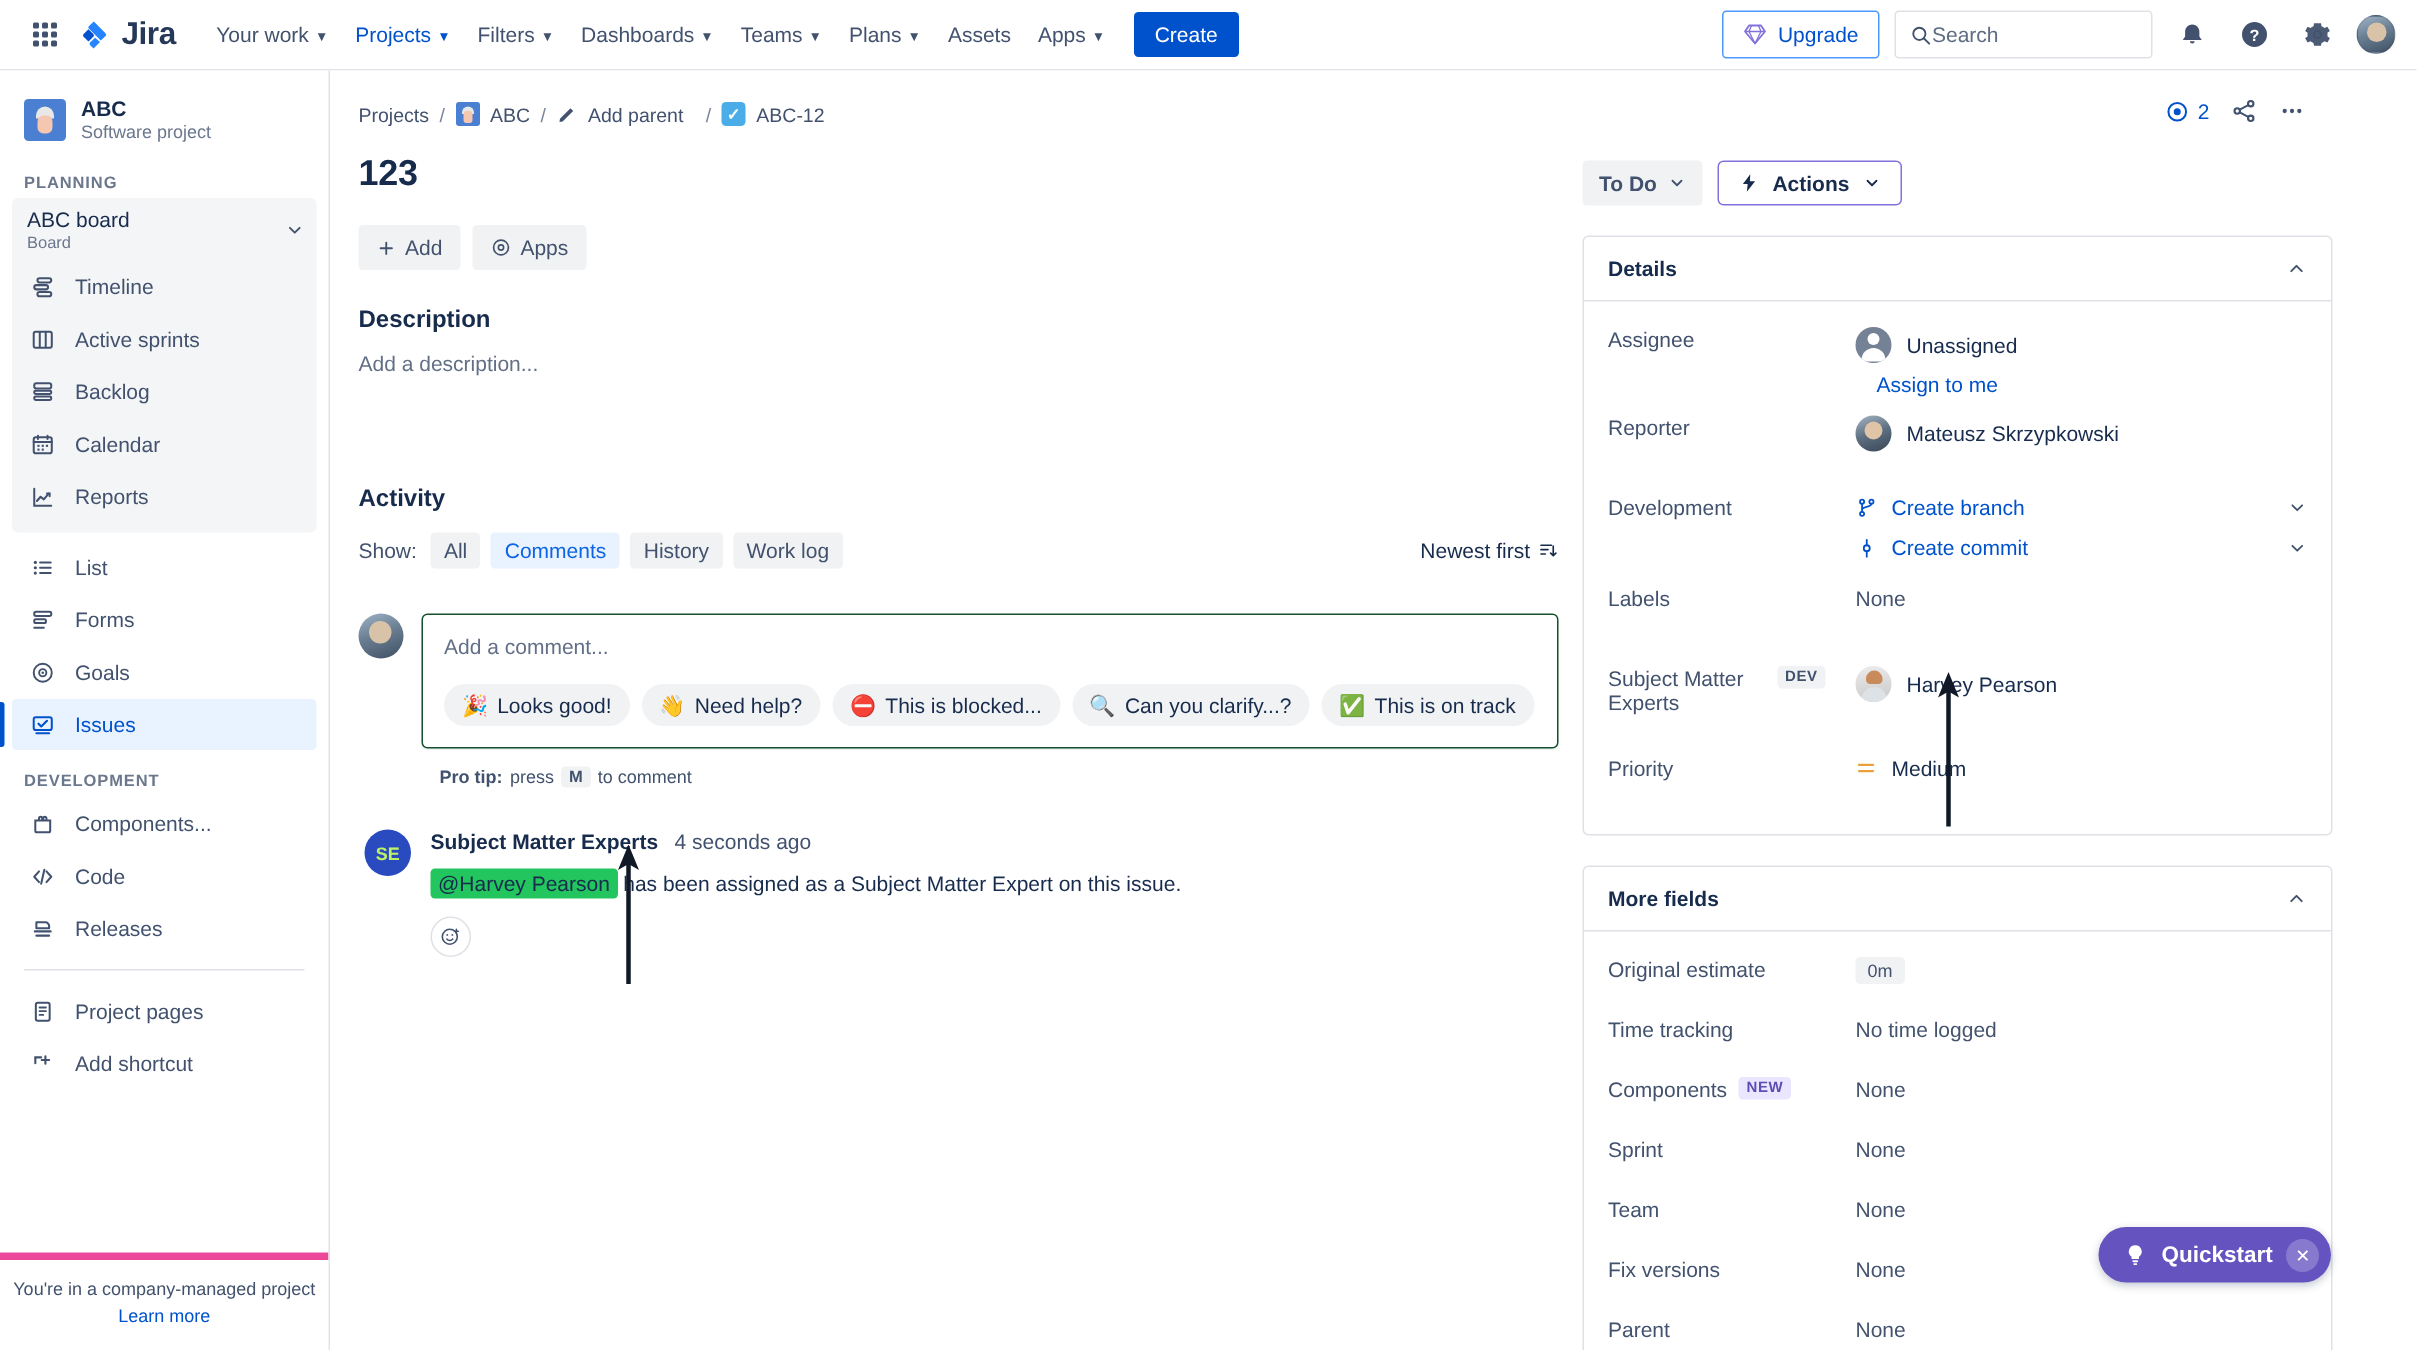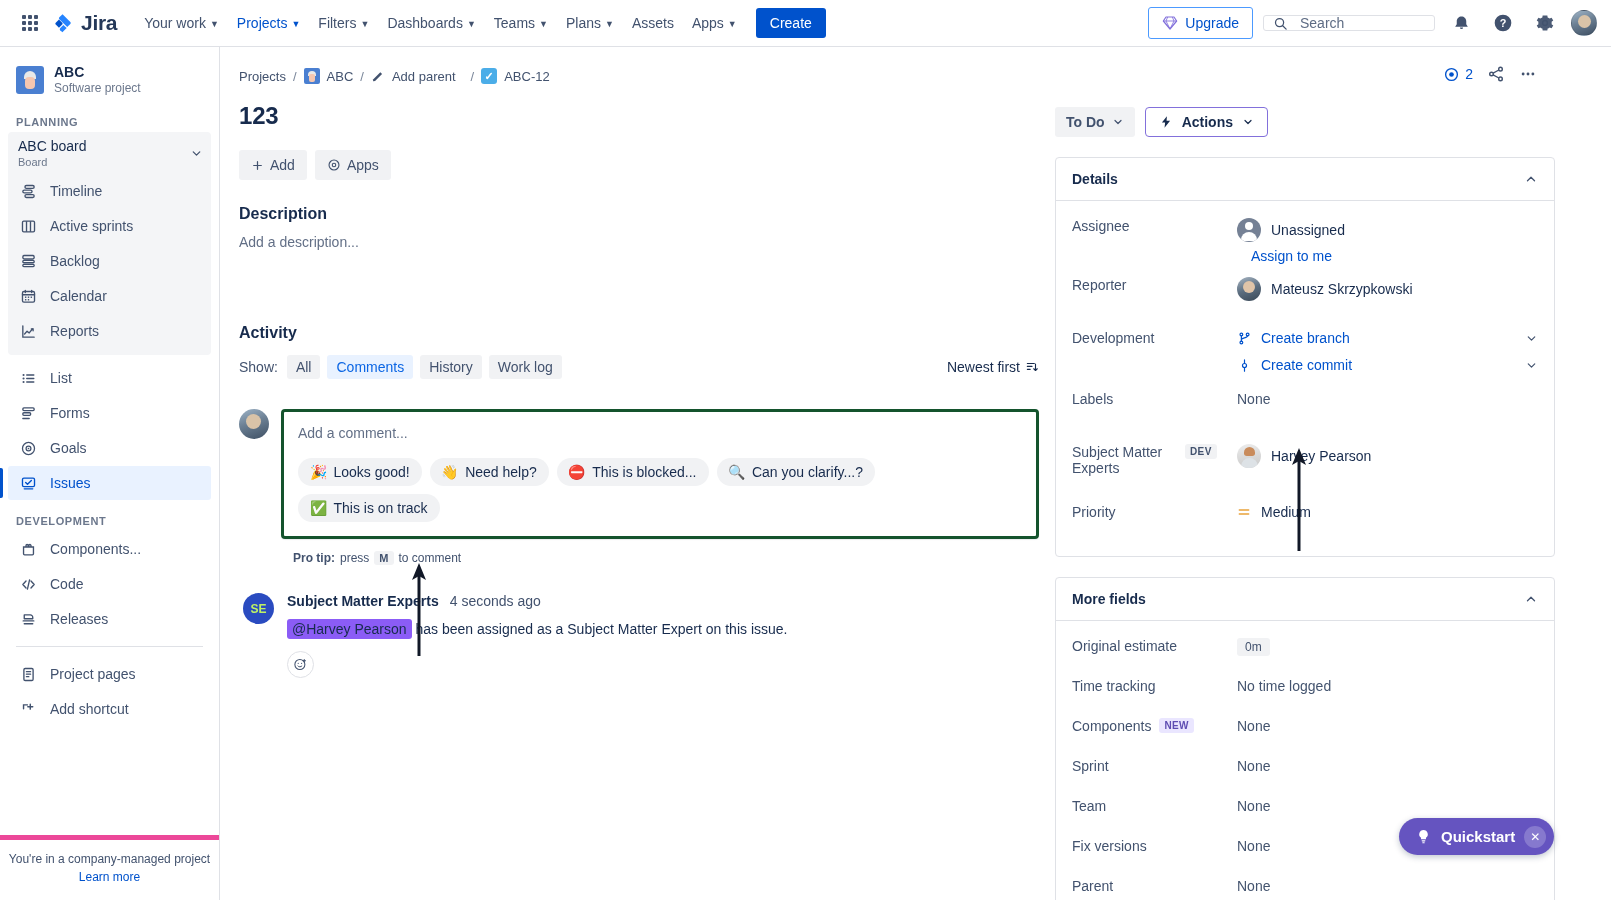--- a/index.html
+++ b/index.html
@@ -35,22 +35,22 @@
   .create-btn {
     background:#0052CC; color:#fff; font-size:14px; font-weight:500;
     padding:7px 14px; border-radius:3px; border:none; cursor:pointer; margin-left:10px;
   }
   .nav-right { margin-left:auto; display:flex; align-items:center; gap:10px; }
   .upgrade-btn {
     border:1px solid #4C9AFF; color:#0052CC; background:#fff; font-size:14px; font-weight:500;
     padding:7px 13px; border-radius:3px; cursor:pointer; display:flex; align-items:center; gap:7px;
   }
   .searchbox {
-    border:1px solid #DFE1E6; border-radius:3px; height:16px; width:172px;
-    display:flex; align-items:center; gap:12px; padding:0 9px; background:#fff; cursor:text;
+    border:1px solid #DFE1E6; border-radius:3px; height:32px; width:172px;
+    display:flex; align-items:center; gap:0; padding:0 9px; background:#fff; cursor:text;
   }
   .searchbox input { border:none; outline:none; font-size:14px; color:#172B4D; width:120px; background:transparent; font-family:inherit;}
   .searchbox input::placeholder { color:#5E6C84; }
   .icon-btn { width:32px; height:32px; display:flex; align-items:center; justify-content:center; border-radius:3px; cursor:pointer; }
   .avatar-top {
     width:26px; height:26px; border-radius:50%; cursor:pointer;
     background: linear-gradient(160deg,#9FB4C7 0%,#6B7F93 45%,#3E4F63 100%);
     border:1px solid rgba(0,0,0,.08);
     position:relative; overflow:hidden;
   }
@@ -122,21 +122,21 @@
   .sortbtn { margin-left:auto; display:flex; align-items:center; gap:5px; font-size:14px; color:#172B4D; cursor:pointer; }
 
   .comment-composer { display:flex; gap:12px; margin-top:30px; }
   .cavatar {
     width:30px;height:30px;border-radius:50%;flex-shrink:0;
     background:linear-gradient(160deg,#9FB4C7 0%,#6B7F93 45%,#3E4F63 100%);
     position:relative; overflow:hidden;
   }
   .cavatar::after{content:"";position:absolute;width:15px;height:15px;border-radius:50%;background:#D9C3A8;top:5px;left:7px;}
   .composer-box {
-    flex:1; border:3px solid #14532d; border-radius:4px; background:#fff;
+    flex:1; border:1px solid #14532d; border-radius:4px; background:#fff;
     padding:13px 14px 14px 14px; box-shadow:0 1px 1px rgba(9,30,66,.08);
   }
   .composer-placeholder { font-size:14px; color:#626F86; cursor:text; }
   .quick-row { display:flex; gap:8px; margin-top:17px; flex-wrap:wrap; }
   .qbtn {
     background:#F1F2F4; border:none; border-radius:14px; padding:6px 12px;
     font-size:14px; font-weight:500; color:#172B4D; cursor:pointer;
     display:flex; align-items:center; gap:6px; font-family:inherit;
   }
   .protip { font-size:12px; color:#42526E; margin-top:12px; margin-left:54px; display:flex; align-items:center; gap:5px;}
@@ -145,21 +145,21 @@
 
   .cmt { display:flex; gap:13px; margin-top:28px; margin-left:4px;}
   .cmt-avatar {
     width:31px;height:31px;border-radius:50%;background:#2A4BC0;color:#bef264;
     display:flex;align-items:center;justify-content:center;font-size:12px;font-weight:600;flex-shrink:0;
   }
   .cmt-head { display:flex; align-items:baseline; gap:11px; }
   .cmt-author { font-size:14px; font-weight:600; color:#172B4D;}
   .cmt-time { font-size:14px; color:#42526E;}
   .cmt-body { font-size:14px; color:#172B4D; margin-top:10px; line-height:20px;}
-  .mention { background:#8b5cf6; border-radius:3px; padding:2px 5px; color:#172B4D;}
+  .mention { background:#22c55e; border-radius:3px; padding:2px 5px; color:#172B4D;}
   .react-btn {
     margin-top:12px; width:27px;height:27px;border-radius:50%;border:1px solid #DFE1E6;
     background:#fff; display:flex; align-items:center; justify-content:center; cursor:pointer;
   }
 
   
   .right { position:absolute; left:835px; top:14px; width:500px; }
   .right-topicons { display:flex; align-items:center; gap:14px; justify-content:flex-end; padding-right:18px; height:26px;}
   .watch-wrap { display:flex; align-items:center; gap:5px; cursor:pointer; color:#0052CC; font-size:14px; }
   .status-row { display:flex; align-items:center; gap:10px; margin-top:20px; }

